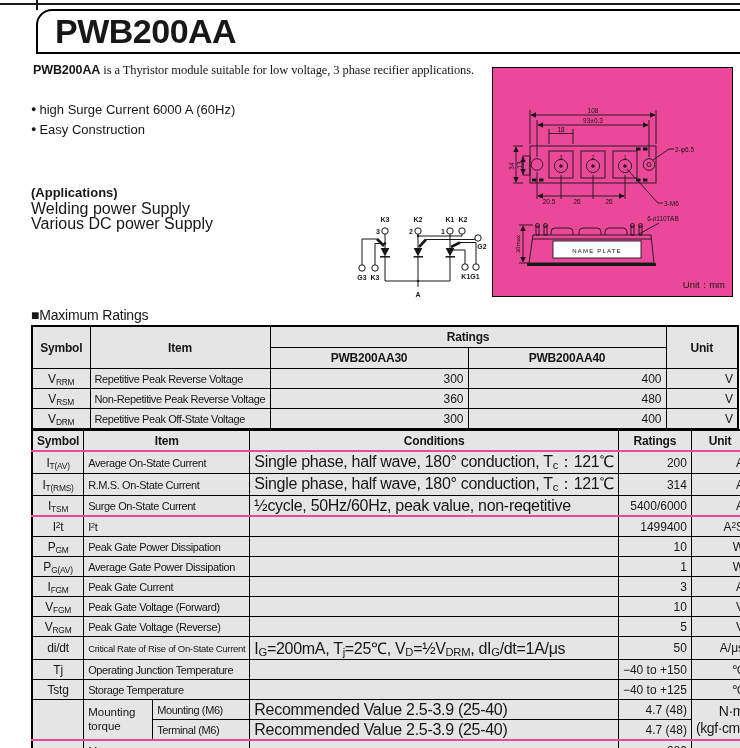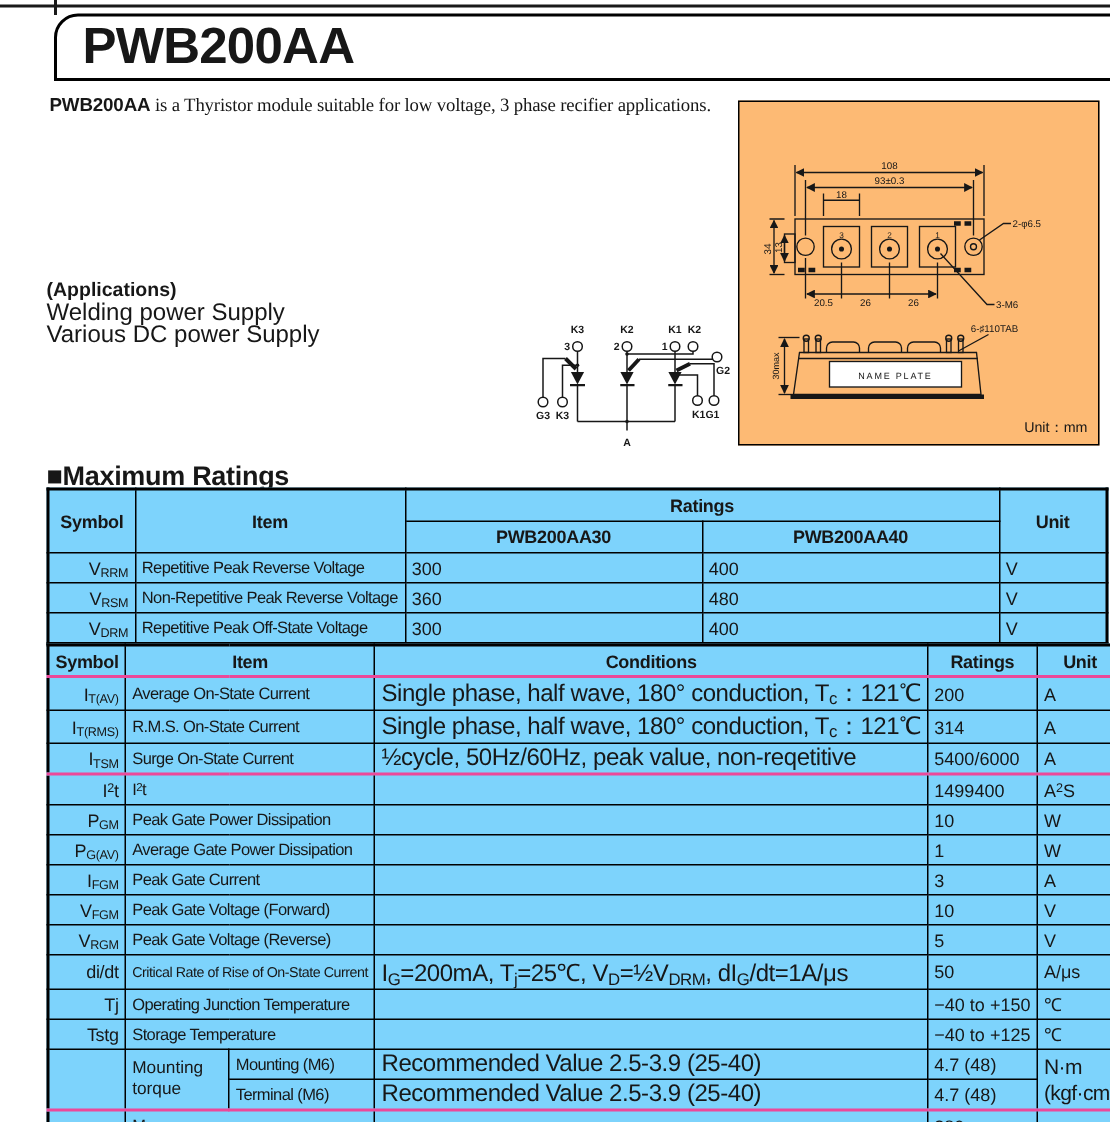--- a/index.html
+++ b/index.html
@@ -18,33 +18,33 @@
 
   #intro{left:33px;top:63px;width:470px;font-family:"Liberation Serif",serif;font-size:12.5px;letter-spacing:-0.1px;white-space:nowrap}
 
   #features{left:31px;top:100px;font-size:13px}
   #features .feat{line-height:18.6px;white-space:nowrap}
   .blt{font-size:9px;vertical-align:2px;margin-right:3px}
 
   #apps-head{left:31px;top:185px;font-size:13px;font-weight:bold}
   #apps{left:31px;top:202px;font-size:16px;line-height:14.6px}
 
-  #draw-box{left:492px;top:67px;width:239px;height:228px;border:1.5px solid #000;background:#fdba74}
+  #draw-box{left:492px;top:67px;width:239px;height:228px;border:1.5px solid #000;background:#ec4899}
   #draw-box svg{display:block}
   svg text{font-family:"Liberation Sans",sans-serif;fill:#171717}
 
   #circuit{left:336px;top:203px}
 
-  #sec-head{left:31px;top:307px;font-size:18px;font-weight:bold;letter-spacing:-0.2px}
-
-  table.dt{border-collapse:collapse;table-layout:fixed;border:2px solid #000;background:#7dd3fc}
+  #sec-head{left:31px;top:307px;font-size:14px;font-weight:normal;letter-spacing:-0.2px}
+
+  table.dt{border-collapse:collapse;table-layout:fixed;border:2px solid #000;background:#e5e5e5}
   .dt td{border:1px solid #000;height:19px;padding:0 4px;font-size:12px;overflow:hidden;white-space:nowrap;vertical-align:middle}
   .dt .hd{font-weight:bold;text-align:center;letter-spacing:-0.2px}
-  .dt .c{text-align:left}
-  .dt .sym{text-align:right;letter-spacing:-0.2px}
+  .dt .c{text-align:right}
+  .dt .sym{text-align:center;letter-spacing:-0.2px}
   .dt .it{font-size:11px;letter-spacing:-0.4px}
   .dt .cond{font-size:16px;letter-spacing:-0.3px}
   .dt .xs{font-size:9.5px;letter-spacing:-0.3px}
   .dt .wrap{white-space:normal;line-height:1.15;font-size:11.5px}
   .dt .unit2{font-size:14px;line-height:1.15;letter-spacing:-0.4px}
   .dt tr.tt td{border-top:2px solid #ec4899}
   #t1{left:31px;top:325px}
   #t2{left:31px;top:429px}
   #t1 tr.hrow td{height:20px}
 </style>
@@ -54,20 +54,22 @@
 <div id="top-rule" class="abs"></div>
 <div id="title-stub" class="abs"></div>
 
 <div id="title-box" class="abs">
   <div class="title">PWB200AA</div>
 </div>
 
 <div id="intro" class="abs"><span class="b">PWB200AA</span><span> is a Thyristor module suitable for low voltage, 3 phase recifier applications.</span></div>
 
 <div id="features" class="abs">
+  <div class="feat"><span class="blt">●</span><span><span>high Surge Current 6000 A (60Hz)</span></span></div>
+  <div class="feat"><span class="blt">●</span><span><span>Easy Construction</span></span></div>
 </div>
 
 <div id="apps-head" class="abs">(Applications)</div>
 <div id="apps" class="abs">
   <div>Welding power Supply</div>
   <div>Various DC power Supply</div>
 </div>
 
 <svg id="circuit" class="abs" width="152" height="100" viewBox="0 0 152 100">
   <g stroke="#171717" stroke-width="1" fill="none">

